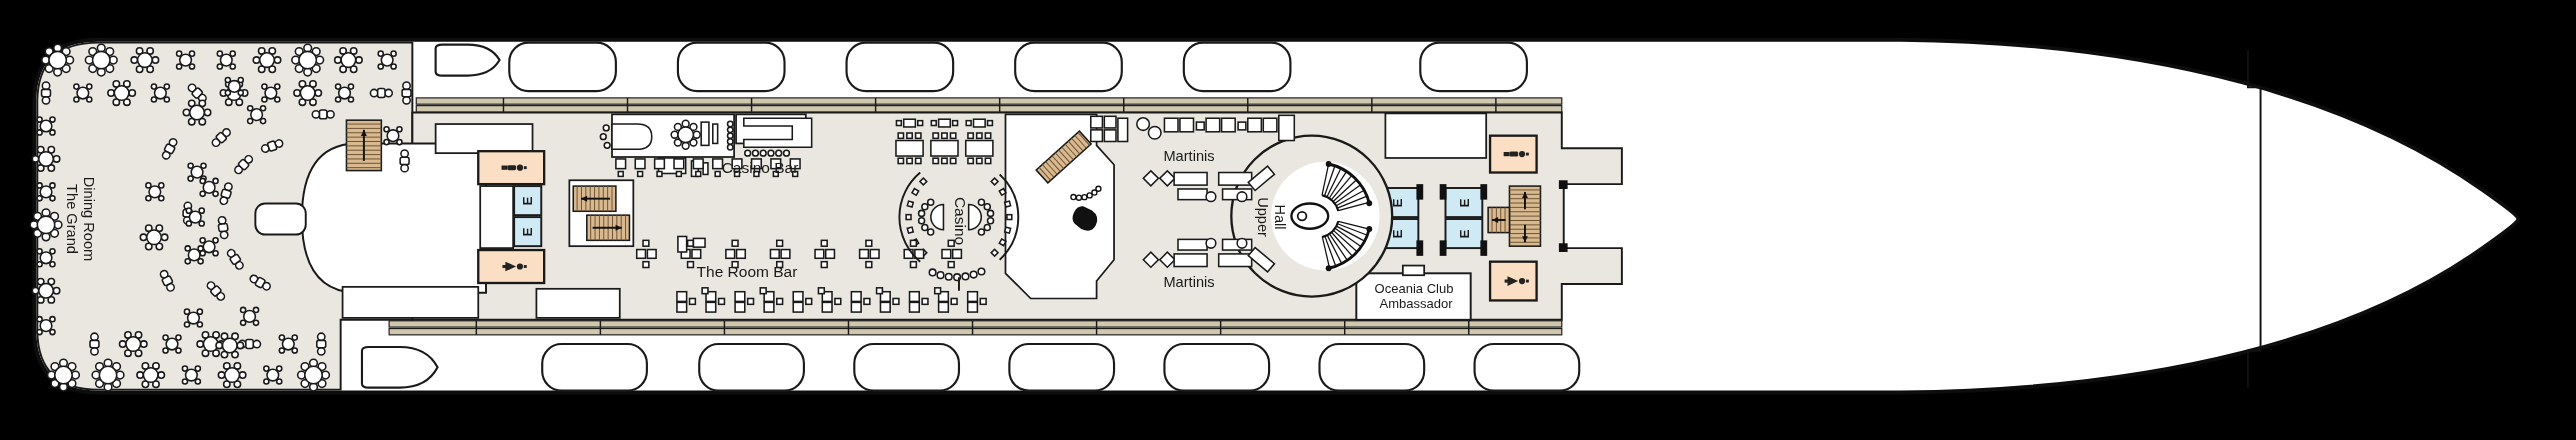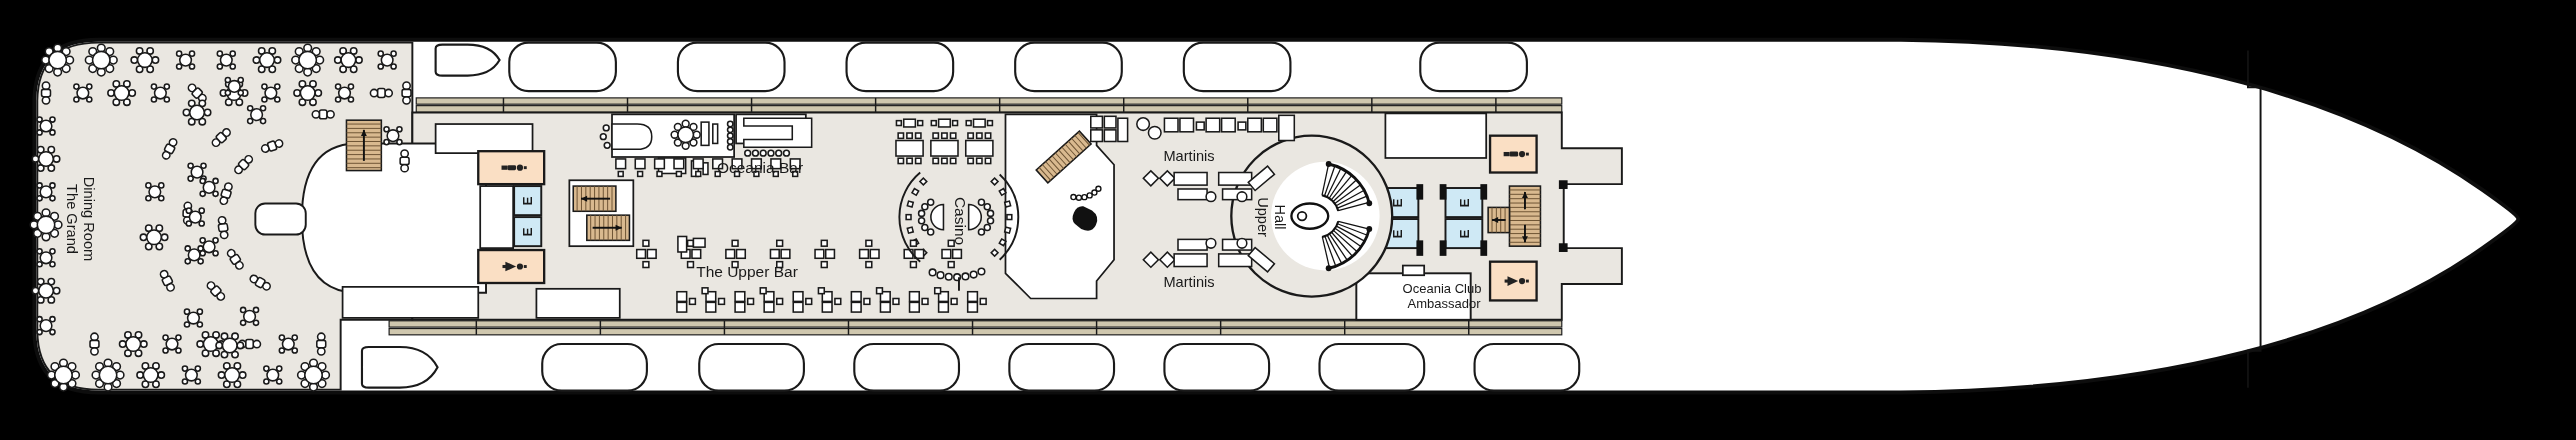--- a/index.html
+++ b/index.html
@@ -5,21 +5,21 @@
   html,body{margin:0;padding:0;background:#000;}
   #stage{position:relative;width:2576px;height:440px;background:#000;overflow:hidden;
          font-family:"Liberation Sans",sans-serif;}
   #plan{position:absolute;left:0;top:0;}
   .lbl{position:absolute;color:#1a1a1a;white-space:nowrap;
        transform:translate(-50%,-50%);font-family:"Liberation Sans",sans-serif;}
   .rot90{transform:translate(-50%,-50%) rotate(90deg);}
   .rotm90{transform:translate(-50%,-50%) rotate(-90deg);}
   .f16{font-size:15.5px;}
   .f15{font-size:14.6px;}
-  .f13{font-size:13px;margin-left:28px;}
+  .f13{font-size:13px;}
   .elab{font-size:13.6px;font-weight:bold;}
 </style>
 </head>
 <body>
 
 <div id="stage">
   <svg id="plan" width="2576" height="440" viewBox="0 0 2655 454">
       <rect x="0" y="0" width="2655" height="454" fill="#000000"></rect>
       <path d="M 100,41 L 1960,41 C 2230,44 2430,104 2560,196 Q 2597,222 2597,226 Q 2597,230 2560,256 C 2430,348 2230,402 1960,405 L 100,405 Q 36,405 34,344 L 34,102 Q 36,41 100,41 Z" fill="#ffffff" stroke="#0d0d0d" stroke-width="4"></path>
       <path d="M 100,44 L 424,44 L 424,330 L 350,330 L 350,402 L 100,402 Q 38,402 37,342 L 37,104 Q 38,44 100,44 Z" fill="#eae7e1" stroke="#1a1a1a" stroke-width="2"></path>
@@ -999,23 +999,23 @@
       </g>
       <g>
         <rect x="698" y="244" width="9" height="16" fill="#fff" stroke="#1a1a1a" stroke-width="1.6"></rect>
         <rect x="714" y="246" width="12" height="9" fill="#fff" stroke="#1a1a1a" stroke-width="1.6"></rect>
       </g>
     </svg>
 
   <div class="lbl rot90 f15" style="left:72px;top:219px">The Grand</div>
   <div class="lbl rot90 f15" style="left:89px;top:219px">Dining Room</div>
 
-  <div class="lbl f16" style="left:760px;top:168px">Oceania Bar</div>
+  <div class="lbl f16" style="left:760px;top:168px">Casino Bar</div>
   <div class="lbl rot90 f16" style="left:960px;top:221px">Casino</div>
-  <div class="lbl f16" style="left:747px;top:272px">The Upper Bar</div>
+  <div class="lbl f16" style="left:747px;top:272px">The Room Bar</div>
 
   <div class="lbl f15" style="left:1189px;top:156px">Martinis</div>
   <div class="lbl f15" style="left:1189px;top:282px">Martinis</div>
 
   <div class="lbl rot90 f15" style="left:1263px;top:217px">Upper</div>
   <div class="lbl rot90 f15" style="left:1280px;top:217px">Hall</div>
 
   <div class="lbl f13" style="left:1414px;top:288px">Oceania Club</div>
   <div class="lbl f13" style="left:1416px;top:303px">Ambassador</div>
 

